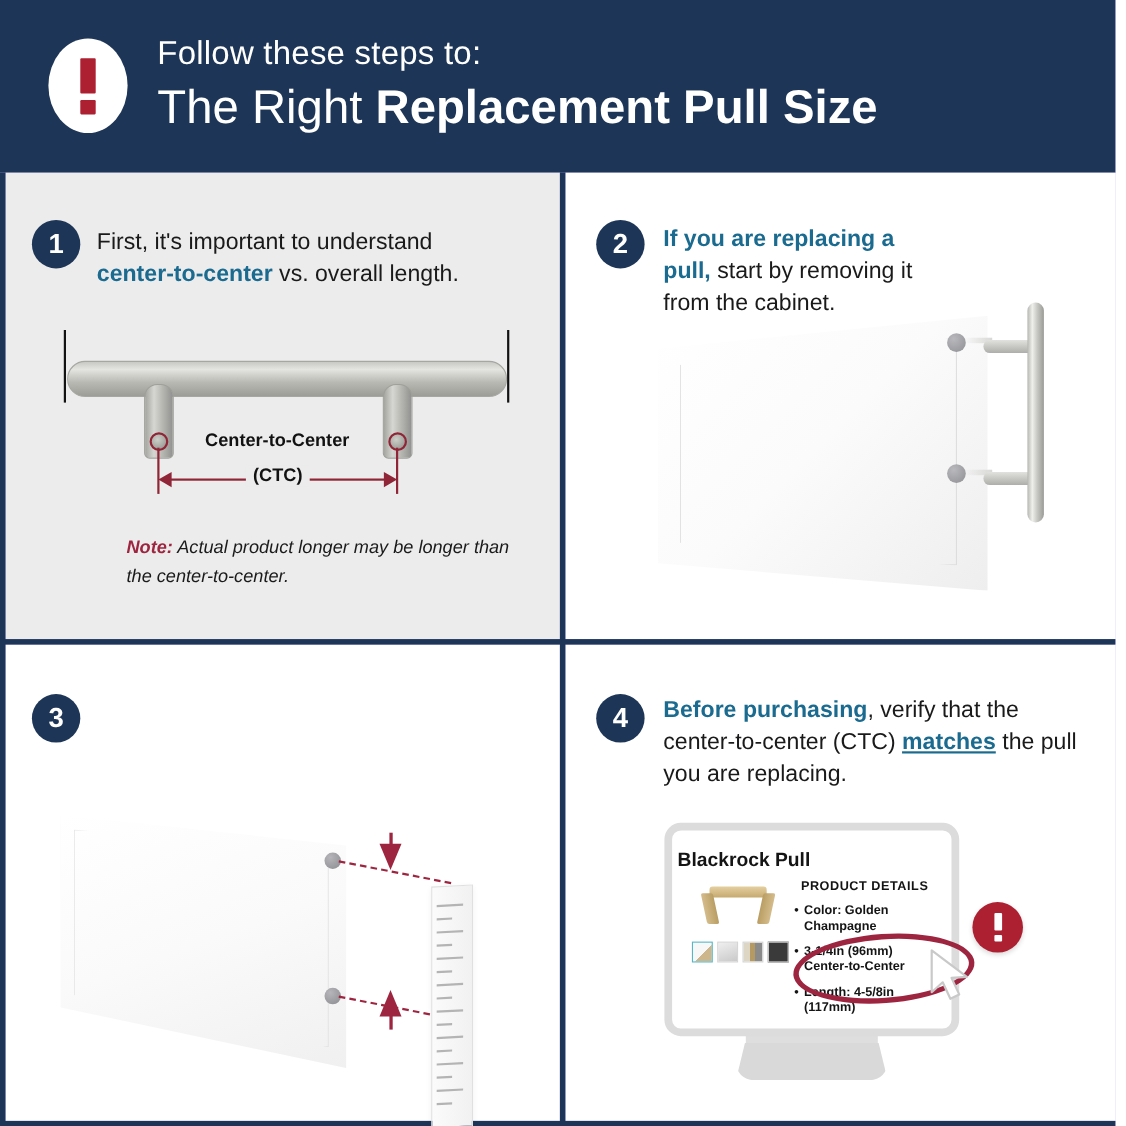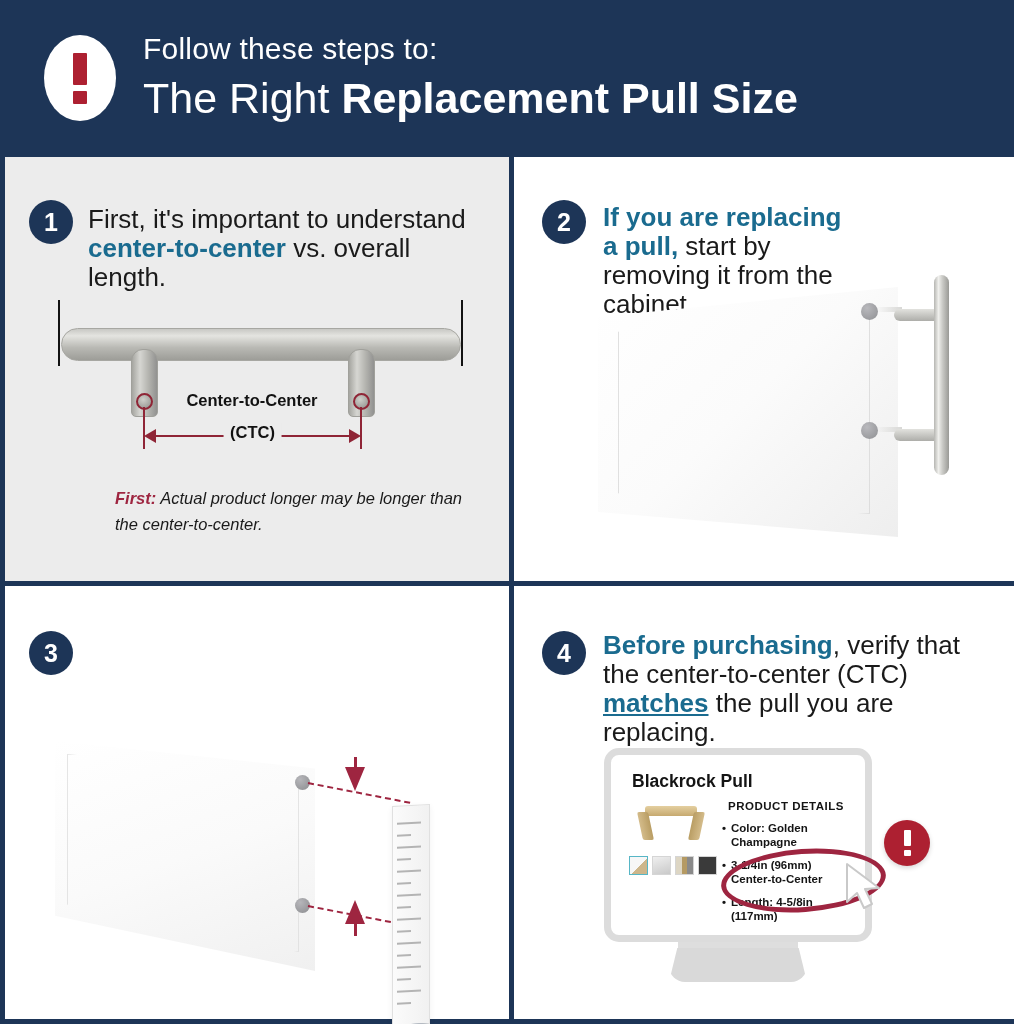--- a/index.html
+++ b/index.html
@@ -27,21 +27,21 @@
   .edge-b{position:absolute;left:0;bottom:0;width:1024px;height:5px;background:#1d3557;}
 
   .panel{position:absolute;overflow:hidden;}
   #p1{left:5px;top:0;width:504px;height:424px;background:#ececec;}
   #p2{left:514px;top:0;width:505px;height:424px;background:#ffffff;}
   #p3{left:5px;top:429px;width:504px;height:433px;background:#ffffff;}
   #p4{left:514px;top:429px;width:505px;height:433px;background:#ffffff;}
 
   .num{position:absolute;width:44px;height:44px;border-radius:50%;background:#1d3557;
        color:#ffffff;font-size:25px;font-weight:bold;display:flex;align-items:center;justify-content:center;}
-  .ptext{position:absolute;font-size:26px;line-height:29px;color:#1a1a1a;}
+  .ptext{position:absolute;font-size:21px;line-height:29px;color:#1a1a1a;}
   .ptext .tealb{color:#1a6b8f;font-weight:bold;margin-top:10px;}
   .ptext .ital{font-style:italic;}
   .ptext .uline{color:#1a6b8f;font-weight:bold;text-decoration:underline;}
 
   
   .p1art{position:absolute;left:40px;top:140px;width:430px;height:160px;}
   .dim-top{position:absolute;left:13px;top:0px;width:405px;height:22px;}
   .dim-label{position:absolute;top:-1px;left:50%;transform:translateX(-50%);background:#ececec;
              padding:0 8px;font-size:16.5px;font-weight:bold;color:#121212;white-space:nowrap;}
   .hline{position:absolute;left:6px;right:6px;top:10px;height:2px;background:#121212;}
@@ -123,21 +123,21 @@
      border-right:10.5px solid transparent;border-bottom:24px solid #9e2540;}
   .arwU .stem{position:absolute;left:9px;top:23px;width:3px;height:13px;background:#9e2540;}
 
   
   .monitor{position:absolute;left:604px;top:748px;width:268px;height:194px;background:#ffffff;
      border:7px solid #dcdcdc;border-radius:15px;box-sizing:border-box;}
   .mon-neck{position:absolute;left:678px;top:938px;width:120px;height:14px;background:#dedede;}
   .mon-base{position:absolute;left:669px;top:948px;width:138px;height:34px;background:#d9d9d9;
      border-radius:4px 4px 16px 16px;
      clip-path:polygon(6% 0%,94% 0%,100% 100%,0% 100%);}
-  .prod-title{position:absolute;left:632px;top:771px;font-size:17.5px;font-weight:bold;color:#141414;}
+  .prod-title{position:absolute;left:616px;top:771px;font-size:17.5px;font-weight:bold;color:#141414;}
   .prod-img{position:absolute;left:633px;top:798px;width:76px;height:52px;}
   .pull4{position:absolute;left:4px;top:8px;width:68px;height:34px;}
   .pull4 .top{position:absolute;left:8px;top:0;width:52px;height:10px;border-radius:3px;
      background:linear-gradient(to bottom,#e4cfa0,#c6a96f);}
   .pull4 .lfoot{position:absolute;left:3px;top:6px;width:11px;height:28px;
      background:linear-gradient(to right,#d4bc8b,#b99d63);transform:skewX(12deg);border-radius:2px;}
   .pull4 .rfoot{position:absolute;right:3px;top:6px;width:11px;height:28px;
      background:linear-gradient(to right,#b99d63,#d4bc8b);transform:skewX(-12deg);border-radius:2px;}
   .thumbs{position:absolute;left:629px;top:856px;display:flex;gap:4px;}
   .thumb{width:19px;height:19px;border:1px solid #d5d5d5;background:#f4f4f4;box-sizing:border-box;}
@@ -238,21 +238,21 @@
     </div>
 
     <div class="divider-v"></div>
     <div class="divider-h"></div>
     <div class="edge-l"></div>
     <div class="edge-r"></div>
     <div class="edge-b"></div>
   </div>
 
   <div class="note">
-    <b>First:</b><span> Actual product longer may be longer than the center-to-center.</span>
+    <b>Note:</b><span> Actual product longer may be longer than the center-to-center.</span>
   </div>
 
   <div class="hole3 h3a"></div>
   <div class="hole3 h3b"></div>
   <div class="dash d3a"></div>
   <div class="dash d3b"></div>
   <div class="ruler">
     <div class="rtick lng" style="top:16px"></div>
       <div class="rtick shr" style="top:28px"></div>
     <div class="rtick lng" style="top:40px"></div>

